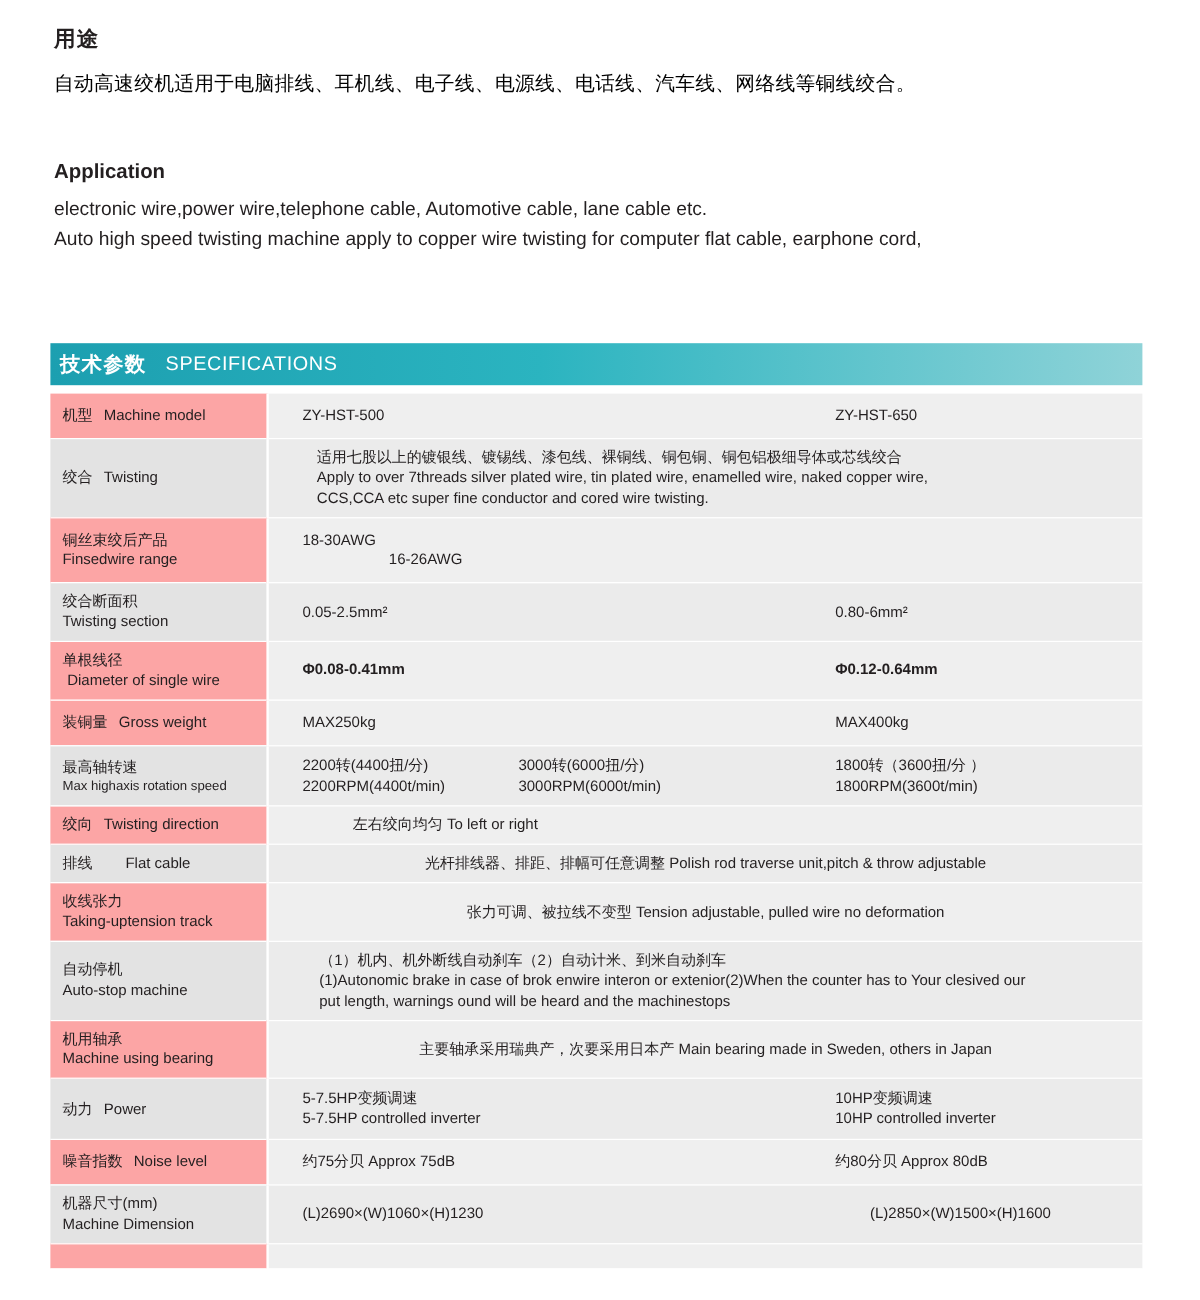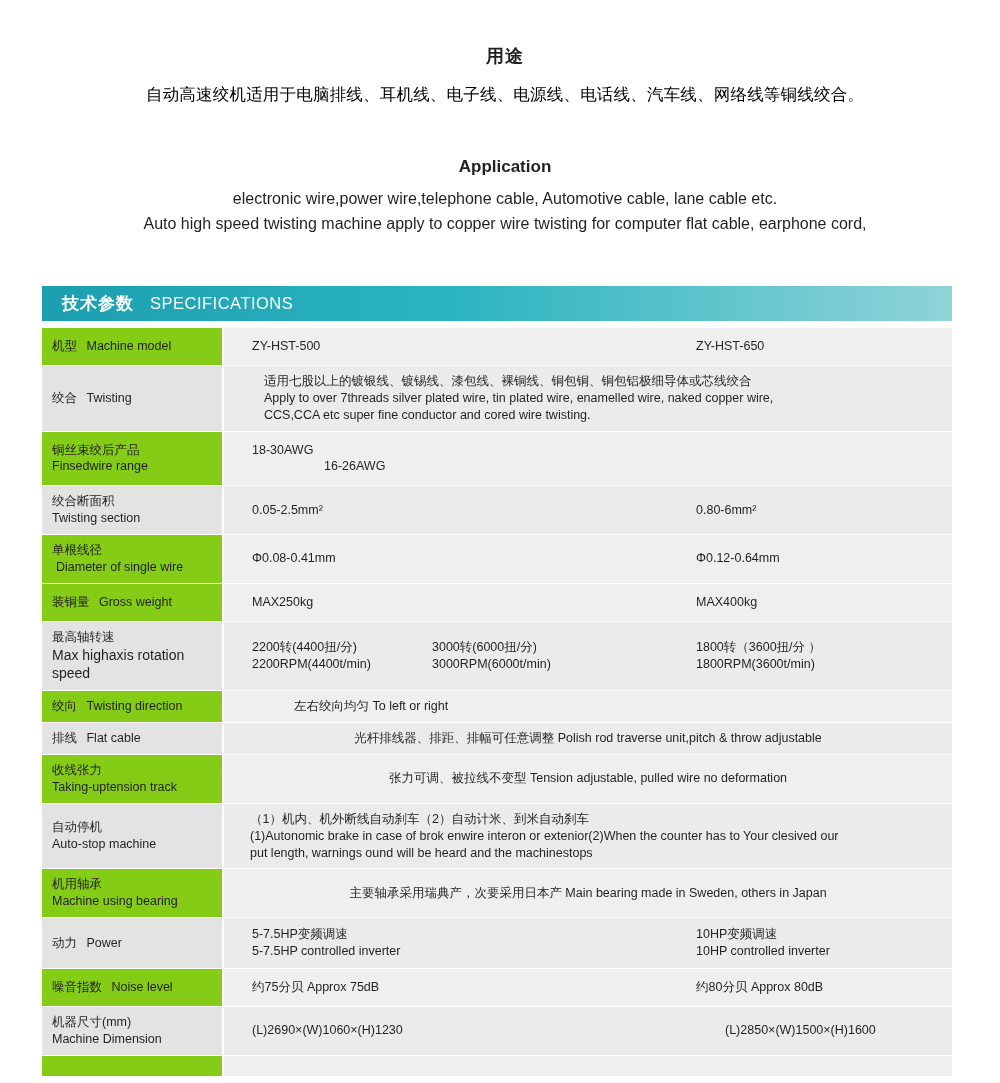--- a/index.html
+++ b/index.html
@@ -19,23 +19,22 @@
     position: relative;
     width: 1000px;
     height: 1083px;
     box-sizing: border-box;
   }
 
   
   .intro {
     position: absolute;
     left: 45px;
-    top: 44px;
+    top: 20px;
     width: 920px;
-    text-align: center;
   }
   .intro h2.cn-title {
     font-size: 18px;
     font-weight: bold;
     margin: 0 0 14px 0;
     letter-spacing: 1px;
     color: #231f20;
   }
   .intro p.cn-body {
     font-size: 16.5px;
@@ -62,21 +61,21 @@
     position: absolute;
     left: 42px;
     top: 286px;
     width: 910px;
   }
   .spec-header {
     background: linear-gradient(to right, #1c9fb0 0%, #2bb4c0 45%, #8fd3d8 100%);
     height: 35px;
     display: flex;
     align-items: center;
-    padding-left: 20px;
+    padding-left: 8px;
     box-sizing: border-box;
   }
   .spec-header .cn {
     color: #ffffff;
     font-size: 17px;
     font-weight: bold;
     letter-spacing: 1px;
   }
   .spec-header .en {
     color: #ffffff;
@@ -95,21 +94,21 @@
   table.spec td {
     border-bottom: 1px solid #ffffff;
     vertical-align: middle;
     padding: 7px 10px;
     font-size: 12.5px;
     line-height: 1.35;
     color: #231f20;
   }
   td.label {
     width: 160px;
-    background: #84cc16;
+    background: #fca5a5;
     padding-left: 14px;
     border-right: 2px solid #ffffff;
   }
   td.val {
     background: #efefef;
   }
   tr.shade td.label { background: #e3e3e3; }
   tr.shade td.val { background: #ebebeb; }
   .cell-center { text-align: center; }
 
@@ -193,21 +192,21 @@
             </div>
           </td>
         </tr>
 
         <tr>
           <td class="label label-2l">
             <span class="sub">单根线径</span>
             <span class="sub" style="padding-left:4px;">Diameter of single wire</span>
           </td>
           <td class="val" style="padding:0;">
-            <div class="split-row" style="padding:10px 0;">
+            <div class="split-row" style="padding:10px 0;font-weight:bold;">
               <div class="left">Φ0.08-0.41mm</div>
               <div class="right">Φ0.12-0.64mm</div>
             </div>
           </td>
         </tr>
 
 
         <tr>
           <td class="label">
             <span>装铜量</span>
@@ -217,21 +216,21 @@
             <div class="split-row" style="padding:10px 0;">
               <div class="left">MAX250kg</div>
               <div class="right">MAX400kg</div>
             </div>
           </td>
         </tr>
 
         <tr class="shade">
           <td class="label label-2l">
             <span class="sub">最高轴转速</span>
-            <span class="sub" style="font-size:14px;">Max highaxis rotation speed</span>
+            <span class="sub" style="font-size:11px;">Max highaxis rotation speed</span>
           </td>
           <td class="val" style="padding:0;">
             <div class="split-row" style="padding:8px 0;">
               <div class="left" style="display:flex;">
                 <div style="width:180px;">
                   <span class="sub">2200转(4400扭/分)</span>
                   <span class="sub">2200RPM(4400t/min)</span>
                 </div>
                 <div>
                   <span class="sub">3000转(6000扭/分)</span>
@@ -252,21 +251,21 @@
             <span style="margin-left:6px;">Twisting direction</span>
           </td>
           <td class="val" style="padding-left:70px;">
             <span>左右绞向均匀   To left or right</span>
           </td>
         </tr>
 
         <tr class="shade">
           <td class="label">
             <span>排线</span>
-            <span style="margin-left:6px;text-align:center;">Flat cable</span>
+            <span style="margin-left:24px;text-align:center;">Flat cable</span>
           </td>
           <td class="val cell-center">
             <span>光杆排线器、排距、排幅可任意调整  Polish rod traverse unit,pitch &amp; throw adjustable</span>
           </td>
         </tr>
 
         <tr>
           <td class="label label-2l">
             <span class="sub">收线张力</span>
             <span class="sub">Taking-uptension track</span>
@@ -274,21 +273,21 @@
           <td class="val cell-center">
             <span>张力可调、被拉线不变型  Tension adjustable, pulled wire no deformation</span>
           </td>
         </tr>
 
         <tr class="shade">
           <td class="label label-2l">
             <span class="sub">自动停机</span>
             <span class="sub">Auto-stop machine</span>
           </td>
-          <td class="val" style="padding-left:26px;">
+          <td class="val" style="padding-left:42px;">
             <span class="sub">（1）机内、机外断线自动刹车（2）自动计米、到米自动刹车</span>
             <span class="sub">(1)Autonomic brake in case of brok enwire interon or extenior(2)When the counter has to Your clesived our</span>
             <span class="sub">put length, warnings ound will be heard and the machinestops</span>
           </td>
         </tr>
 
         <tr>
           <td class="label label-2l">
             <span class="sub">机用轴承</span>
             <span class="sub">Machine using bearing</span>

